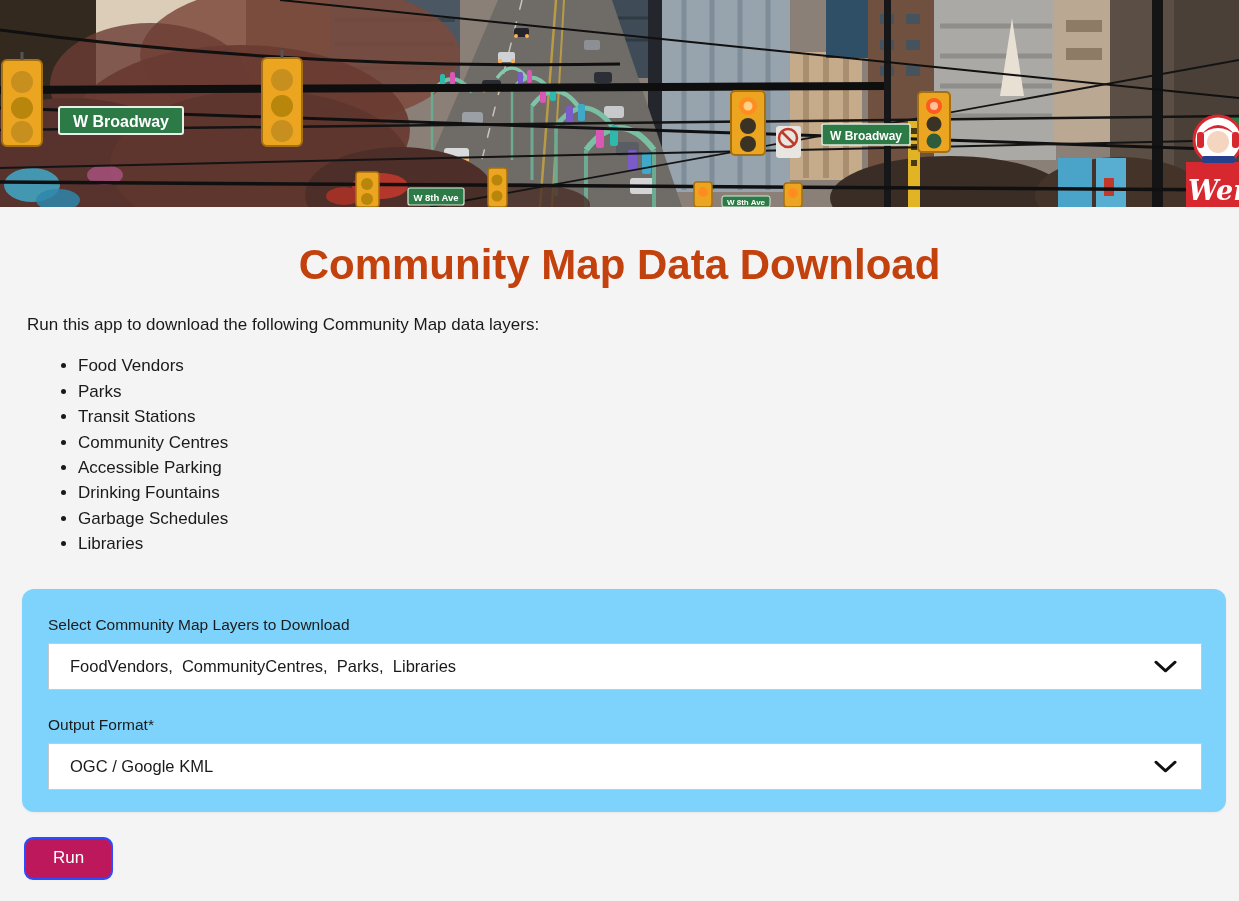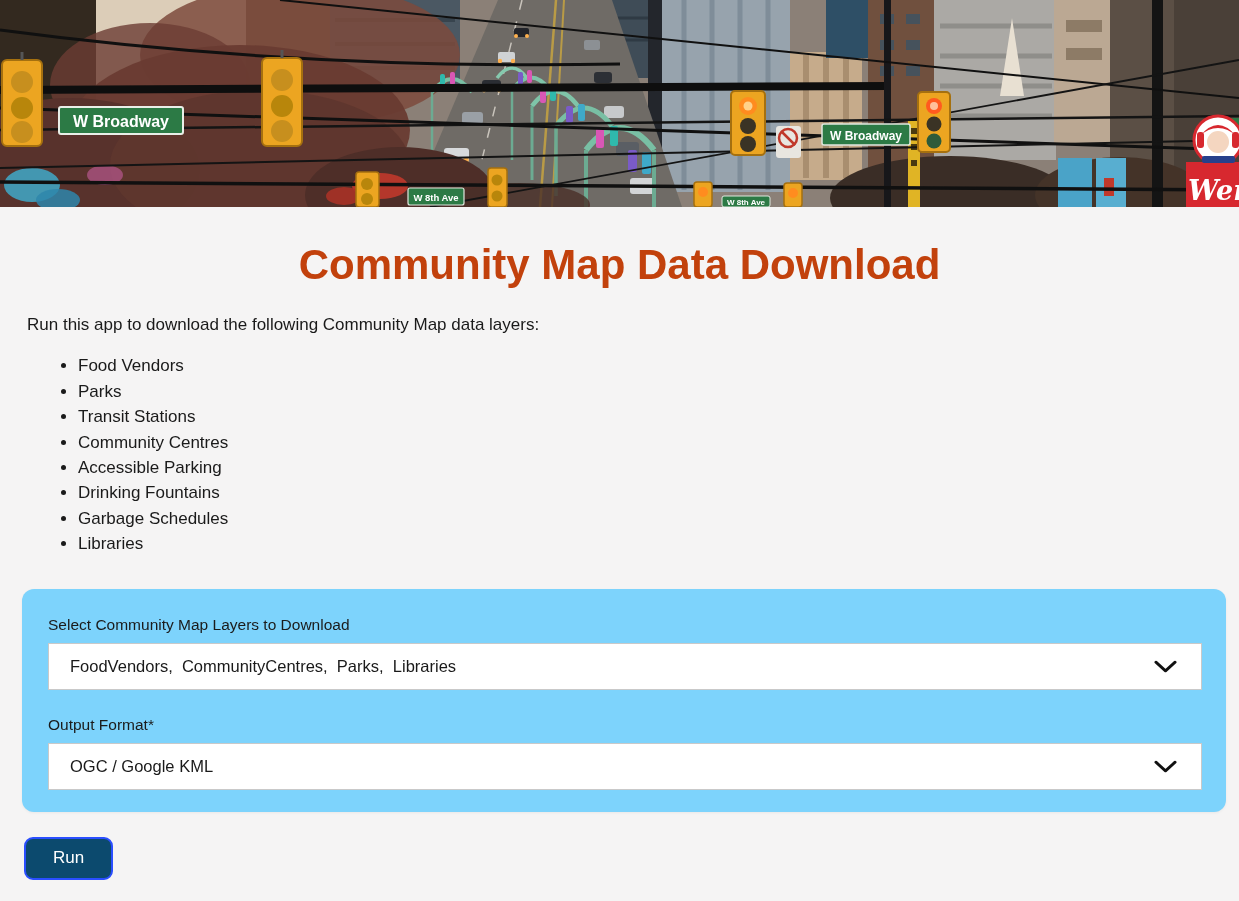--- a/index.html
+++ b/index.html
@@ -81,21 +81,21 @@
   }
   .chevron { width: 23px; height: 13px; flex: 0 0 auto; }
 
   
   .run-btn {
     display: block;
     margin: 25px 0 0 24px;
     min-width: 89px;
     height: 43px;
     padding: 0 26px;
-    background: #0c4a6e;
+    background: #be185d;
     color: #ffffff;
     font-family: "Liberation Sans", sans-serif;
     font-size: 17px;
     border: 2px solid #2a4eff;
     border-radius: 9px;
     cursor: pointer;
   }
 
   .sign-text {
     font-family: "Liberation Sans", sans-serif;

